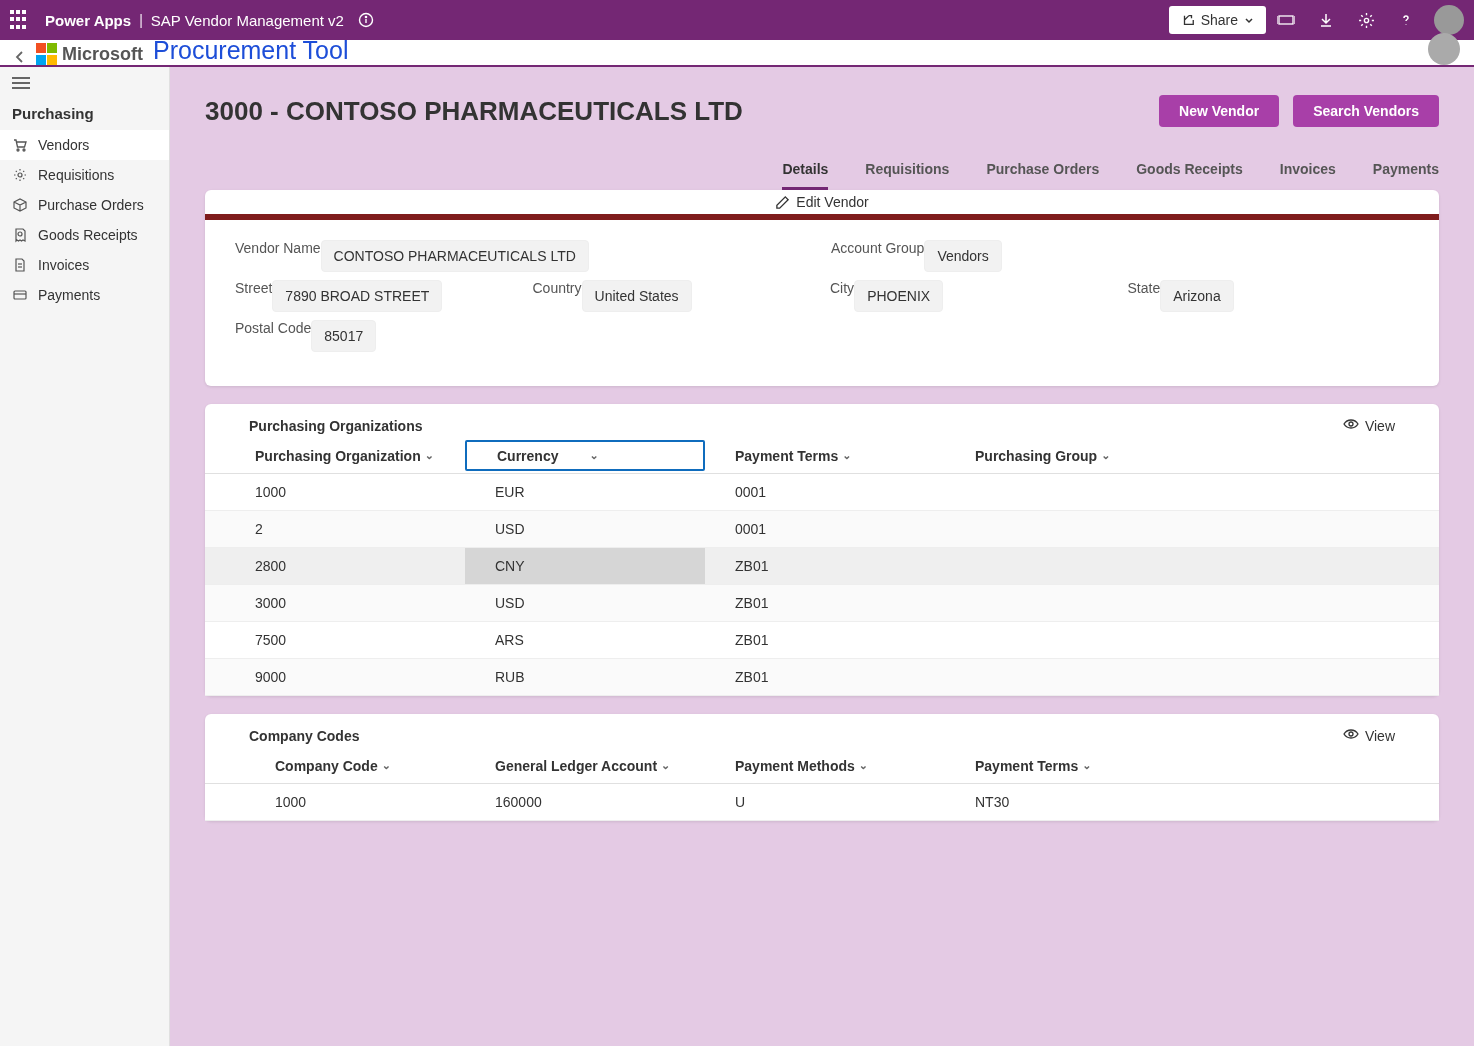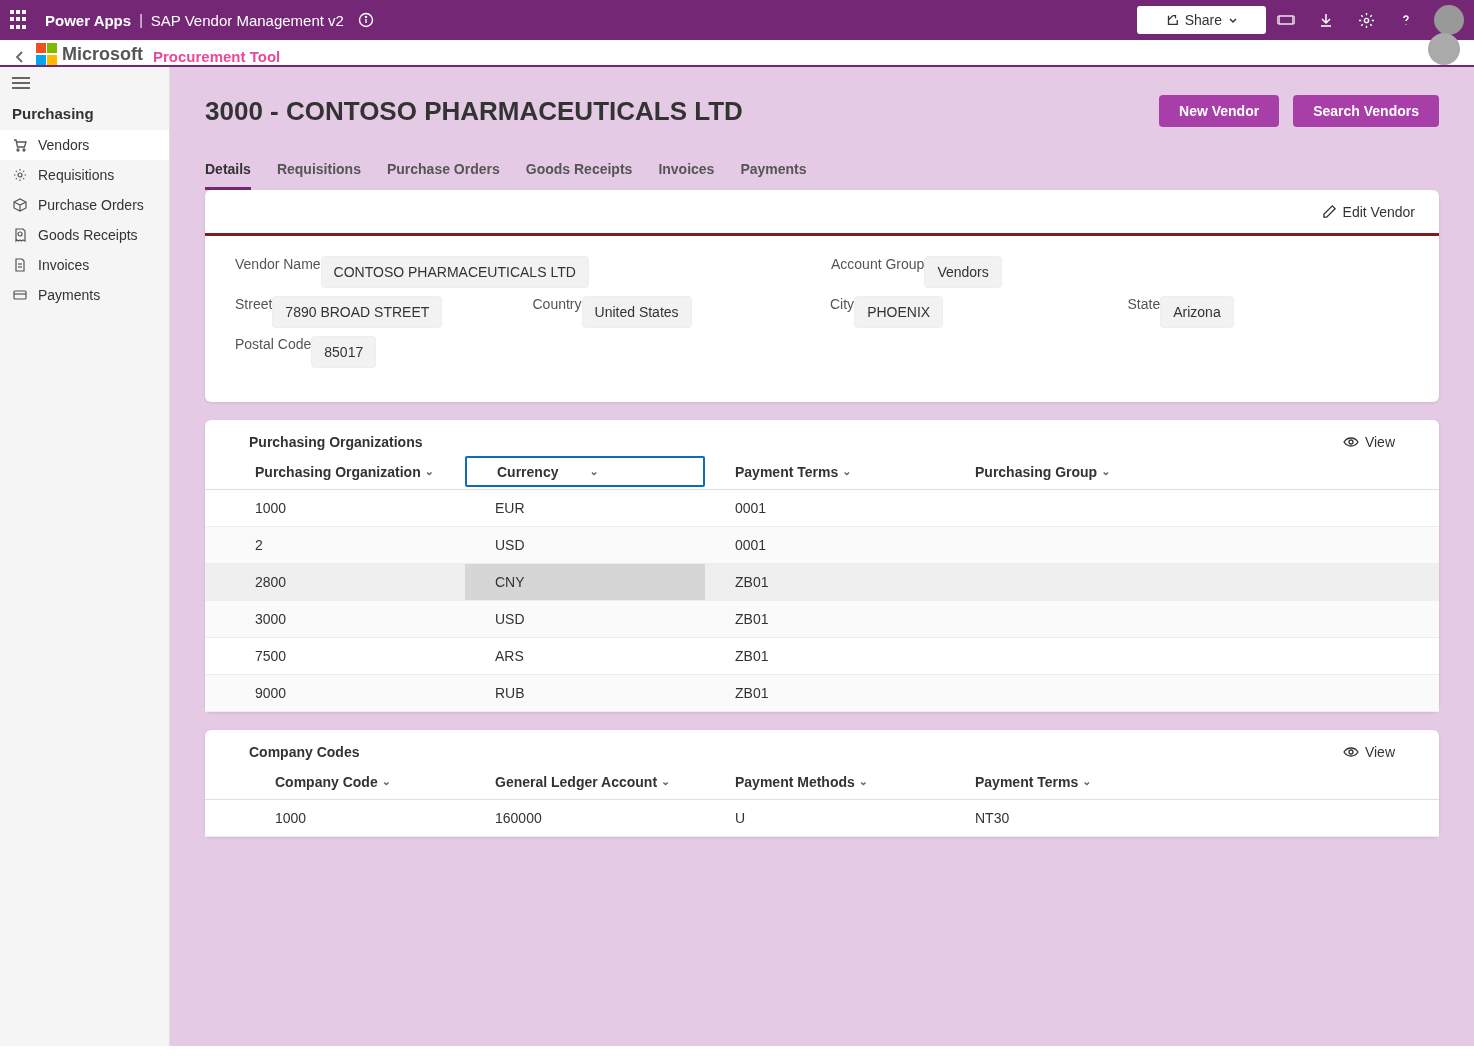--- a/index.html
+++ b/index.html
@@ -7,33 +7,33 @@
   
   
   .topbar { height: 40px; background: #742774; color: #fff; display: flex; align-items: center; padding: 0 10px; }
   .waffle { width: 20px; height: 20px; display: flex; flex-wrap: wrap; gap: 2px; padding: 0; margin-right: 15px; cursor: pointer; }
   .waffle span { width: 4px; height: 4px; background: #fff; }
   .app-title { font-weight: 600; font-size: 15px; }
   .app-sep { margin: 0 8px; opacity: .9; }
   .app-name { font-weight: 400; }
   .info-icon { margin-left: 14px; cursor: pointer; }
   .topbar-spacer { flex: 1; }
-  .share-btn { background: #fff; color: #333; border: none; border-radius: 3px; height: 28px; padding: 0 28px; display: flex; align-items: center; gap: 6px; font-size: 14px; cursor: pointer; }
+  .share-btn { background: #fff; color: #333; border: none; border-radius: 3px; height: 28px; padding: 0 12px; display: flex; align-items: center; gap: 6px; font-size: 14px; cursor: pointer; }
   .top-icon { width: 40px; display: flex; justify-content: center; align-items: center; cursor: pointer; color: #fff; }
   .top-avatar { width: 30px; height: 30px; border-radius: 50%; background: #999; margin-left: 8px; cursor: pointer; }
   
   
   .subheader { height: 27px; border-bottom: 2px solid #742774; display: flex; align-items: flex-end; padding: 0 14px; background:#fff;}
   .back-chevron { font-size: 18px; color: #666; cursor: pointer; margin-right: 10px; }
   .ms-logo { display: flex; gap: 1px; flex-wrap: wrap; width: 22px; height: 22px; margin-right: 4px;}
   .ms-logo span { width: 10px; height: 10px; }
   .ms-red { background: #f25022; } .ms-green { background: #7fba00; }
   .ms-blue { background: #00a4ef; } .ms-yellow { background: #ffb900; }
   .ms-word { font-size: 18px; font-weight: 600; color:#555; margin-right: 10px; }
-  .tool-name { font-size: 15px; color: #ec4899; font-weight: bold; }
+  .tool-name { font-size: 25px; color: #1d4ed8; }
   .sub-avatar { width: 32px; height: 32px; border-radius: 50%; background: #aaa; margin-left: auto; cursor: pointer; }
   
   
   .layout { display: flex; height: calc(100vh - 85px); }
   
   
   .sidebar { width: 170px; background: #f5f5f5; border-right: 1px solid #e0e0e0; }
   .hamburger { padding: 10px 12px; cursor: pointer; }
   .hamburger-lines { display:flex; flex-direction:column; gap:3px; width:18px;}
   .hamburger-lines span{height:2px;background:#666;}
@@ -45,39 +45,39 @@
   
   .content { flex: 1; background: #e4cae4; overflow-y: auto; position: relative; }
   .content::-webkit-scrollbar { width: 14px; }
   .content::-webkit-scrollbar-track { background: #f0f0f0; }
   .content::-webkit-scrollbar-thumb { background: #c0c0c0; border-radius: 2px; }
   
   .header-row { display: flex; align-items: center; padding: 28px 35px 0; gap: 14px; }
   .page-title { font-size: 26px; font-weight: 600; color: #333; flex:1;}
   .prim-btn { background: #a83fa8; color: #fff; border: none; border-radius: 4px; height: 32px; padding: 0 20px; font-size: 14px; font-weight: 600; cursor: pointer; }
   
-  .tabs { display: flex; gap: 26px; padding: 34px 35px 0; font-size: 14px; }
+  .tabs { display: flex; gap: 37px; padding: 34px 35px 0; font-size: 14px; justify-content: flex-end; }
   .tab { cursor: pointer; padding-bottom: 10px; color: #555; font-weight: 600; }
   .tab.active { color: #333; border-bottom: 3px solid #742774; }
   
   .card { background: #fff; margin: 0 35px 18px; border-radius: 6px; box-shadow: 0 1px 3px rgba(0,0,0,.1); }
-  .card-toolbar { display: flex; justify-content: flex-end; align-items: center; height: 46px; padding: 0 24px; border-bottom: 3px solid #7f1d1d; }
+  .card-toolbar { display: flex; justify-content: center; align-items: center; height: 30px; padding: 0 24px; border-bottom: 6px solid #7f1d1d; }
   .edit-btn { display: flex; align-items: center; gap: 6px; cursor: pointer; color: #333; font-size:14px;}
   
   .form-grid { padding: 20px 30px 26px; }
   .form-row { display: flex; gap: 18px; margin-bottom: 8px; flex-wrap: wrap;}
   .field { display: flex; flex-direction: row; }
   .field label { font-size: 14px; color: #555; margin-bottom: 6px; }
   .field .value { background: #f2f2f2; border: 1px solid #eee; border-radius: 4px; height: 32px; display: flex; align-items: center; padding: 0 12px; font-size: 14px; color:#333;}
   .w-half { flex: 0 0 calc(50% - 9px); }
   .w-quarter { flex: 0 0 calc(25% - 14px); }
   
   .section-header { display: flex; align-items: center; padding: 14px 44px 4px; }
   .section-title { font-weight: 600; font-size: 14px; flex:1;}
-  .view-link { display: flex; align-items: center; gap: 6px; font-size: 14px; cursor: pointer; color:#333;}
+  .view-link { display: flex; align-items: flex-start; gap: 6px; font-size: 14px; cursor: pointer; color:#333;}
   
   .grid-table { width: 100%; }
   .grid-header, .grid-row { display: flex; padding: 0 30px 0 20px; }
   .grid-header { height: 36px; border-bottom: 1px solid #e0e0e0; }
   .grid-cell { display: flex; align-items: center; font-size: 14px; padding-left: 30px;}
   .grid-header .grid-cell { font-weight: 600; cursor: pointer; }
   .col1 { flex: 0 0 240px; } .col2 { flex: 0 0 240px; } .col3 { flex: 0 0 240px; } .col4 { flex: 1; }
   .hdr-selected { border: 2px solid #0f6cbd; border-radius: 2px; margin: 2px 0; gap: 27px;}
   .grid-row { height: 37px; border-bottom: 1px solid #eee; }
   .grid-row:nth-child(odd){background:#fff;}

